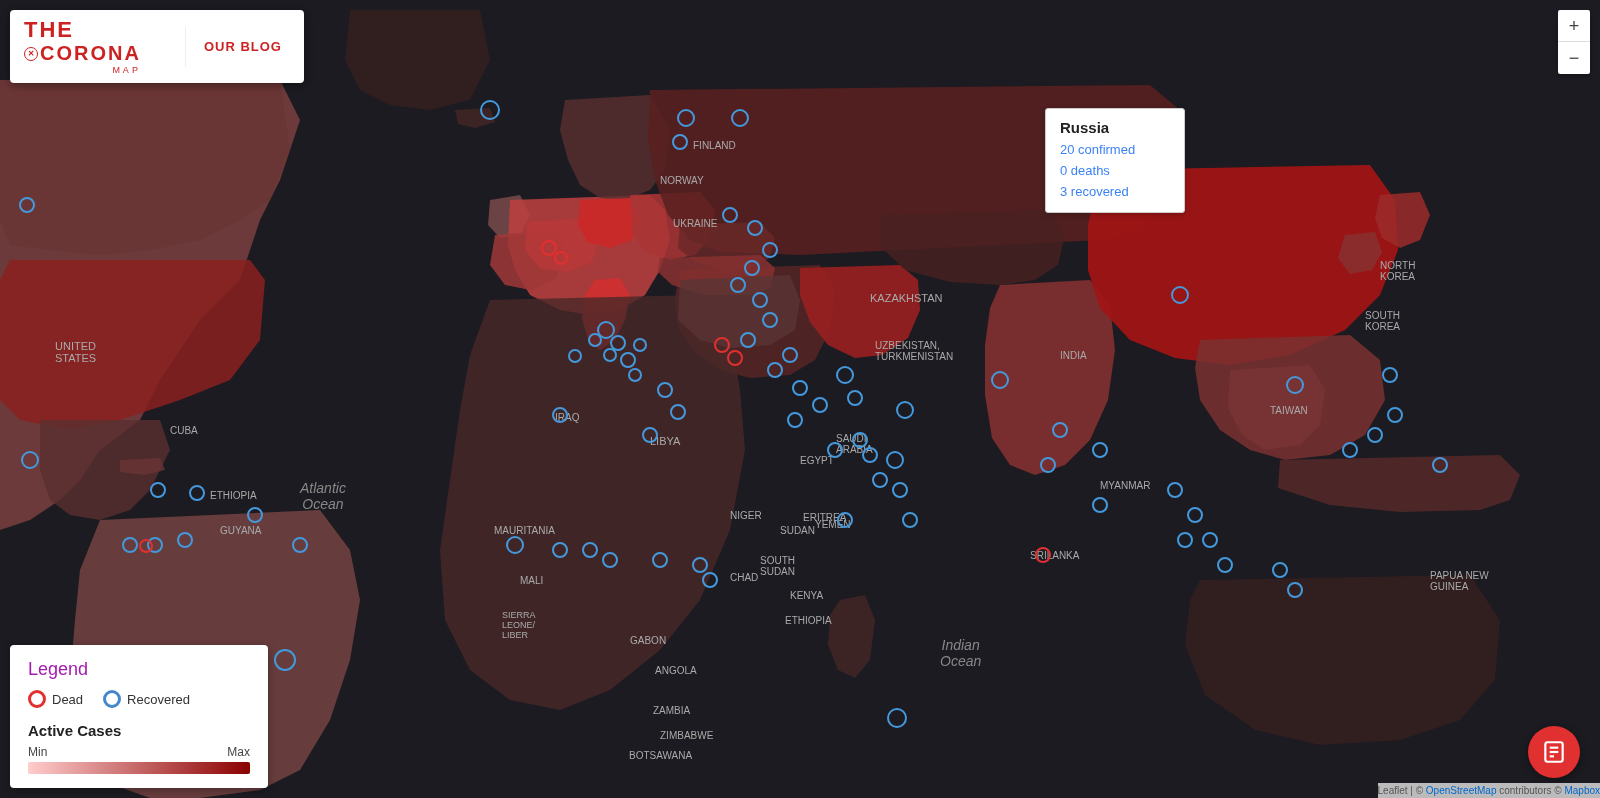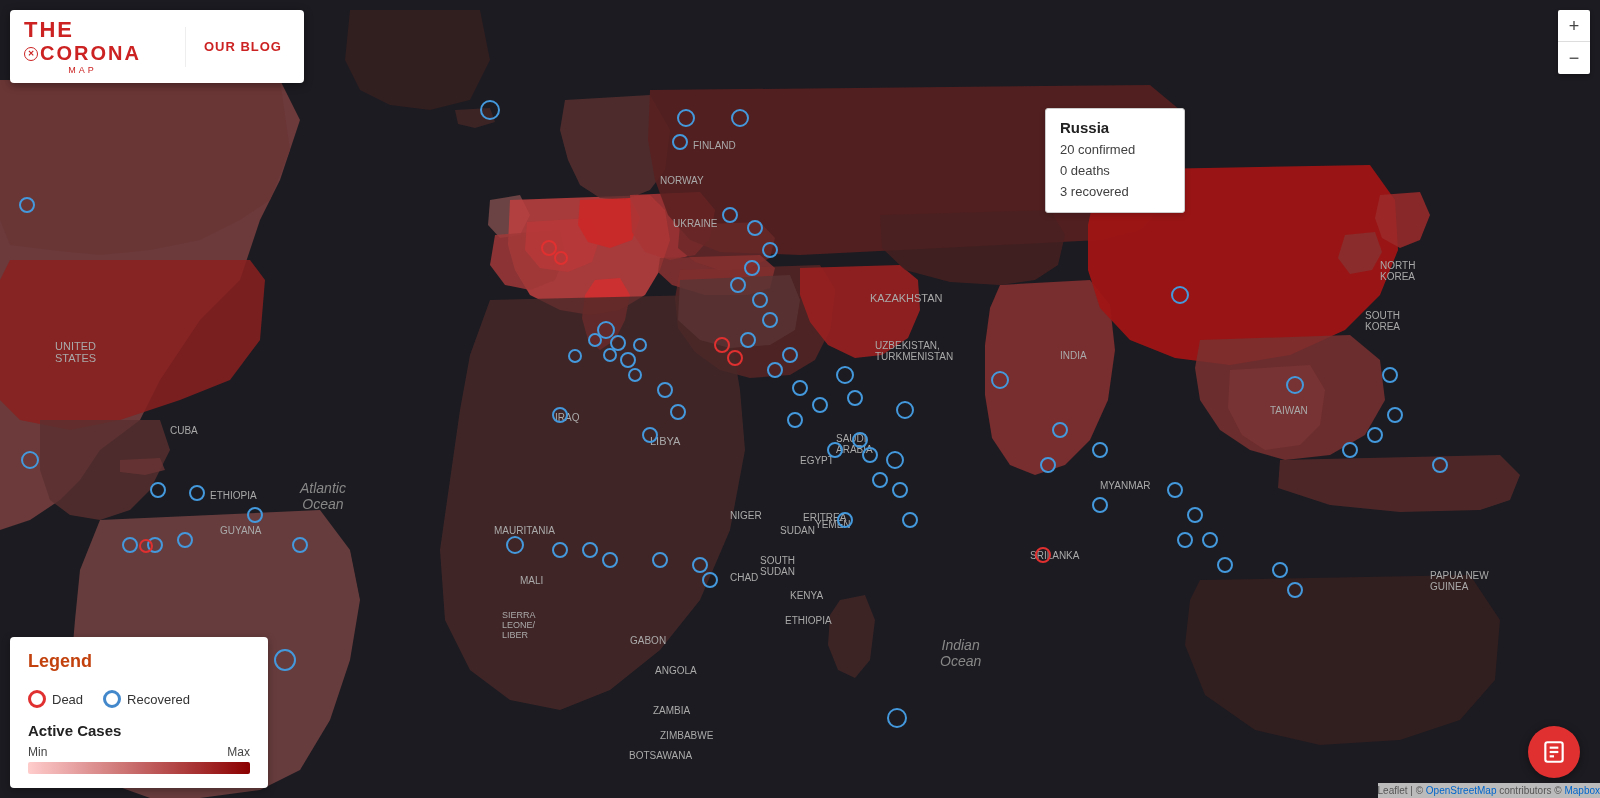--- a/index.html
+++ b/index.html
@@ -88,41 +88,41 @@
 
     #tooltip .country-name {
       font-size: 15px;
       font-weight: bold;
       color: #222;
       margin-bottom: 4px;
     }
 
     #tooltip .stat {
       font-size: 13px;
-      color: #404040;
+      color: #3b82f6;
       line-height: 1.6;
     }
 
     
     #legend {
       position: absolute;
       bottom: 10px; left: 10px;
       background: white;
       border-radius: 4px;
       padding: 14px 18px;
       z-index: 100;
       box-shadow: 0 2px 8px rgba(0,0,0,0.3);
       width: 258px;
     }
 
     #legend h3 {
       font-size: 18px;
-      font-weight: bold;
-      color: #c2410c;
-      margin-bottom: 18px;
+      font-weight: normal;
+      color: #a21caf;
+      margin-bottom: 10px;
     }
 
     .legend-items {
       display: flex;
       align-items: flex-end;
       gap: 20px;
       margin-bottom: 14px;
     }
 
     .legend-item {
@@ -349,21 +349,21 @@
 </div>
 
 <div id="header">
   <div id="logo">
     <div style="position:relative; margin-right:18px;">
       <span style="font-size:22px; font-weight:900; color:#cc2222; letter-spacing:2px; line-height:1.1;">THE</span><br>
       <div style="display:flex; align-items:center;">
         <span style="font-size:8px; color:#cc2222; border:1.5px solid #cc2222; border-radius:50%; width:14px; height:14px; display:inline-flex; align-items:center; justify-content:center; font-weight:900; margin-right:2px;">✕</span>
         <span style="font-size:20px; font-weight:900; color:#cc2222; letter-spacing:2px;">CORONA</span>
       </div>
-      <div style="font-size:9px; color:#cc2222; text-align:center; letter-spacing:3px;">MAP</div>
+      <div style="font-size:9px; color:#cc2222; text-align:right; letter-spacing:3px;">MAP</div>
     </div>
   </div>
   <div style="width:1px; height:40px; background:#eee; margin:0 10px;"></div>
   <div id="nav-blog" style="font-size:13px; font-weight:bold; color:#cc2222; letter-spacing:1px; cursor:pointer;">OUR BLOG</div>
 </div>
 
 <div id="zoom-controls">
   <div class="zoom-btn">+</div>
   <div class="zoom-btn">−</div>
 </div>

